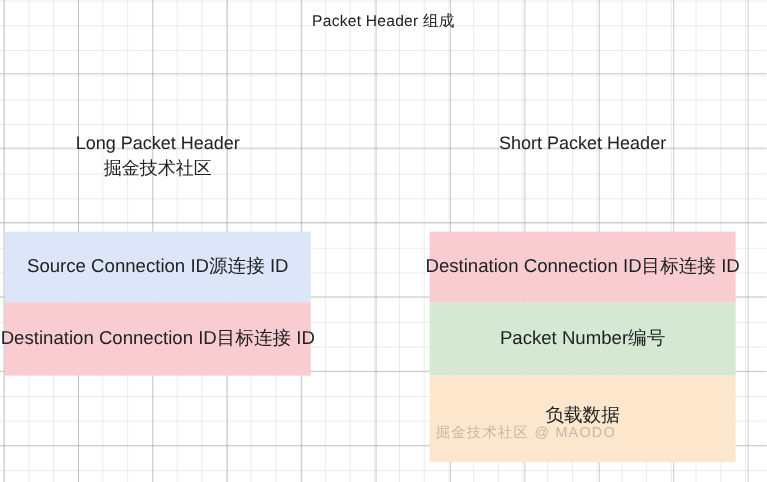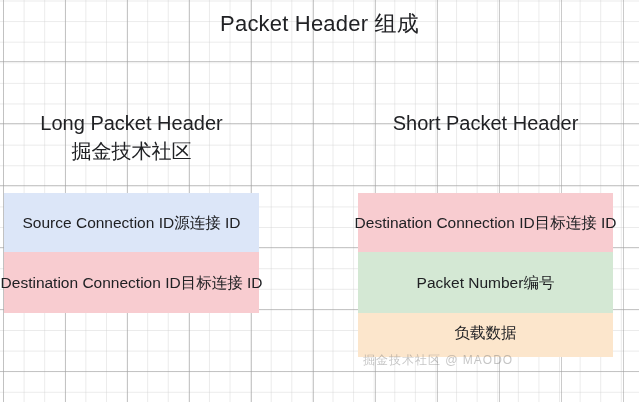--- a/index.html
+++ b/index.html
@@ -33,30 +33,30 @@
       3px 0px,
       0px 0.5px;
   }
 
   .diagram-title {
     position: absolute;
     left: 0;
     top: 9px;
     width: 639px;
     text-align: center;
-    font-size: 22px;
+    font-size: 13px;
     color: #202124;
     letter-spacing: 0.2px;
     white-space: nowrap;
   }
 
   .col-heading {
     position: absolute;
     text-align: center;
-    font-size: 20px;
+    font-size: 15px;
     line-height: 1.38;
     color: #202124;
     white-space: nowrap;
   }
   .col-heading .en { display: block; }
   .col-heading .cn { display: block; }
 
   .heading-left  { left: 4px;   top: 110px; width: 255px; }
   .heading-right { left: 358px; top: 110px; width: 255px; }
 
@@ -74,21 +74,21 @@
     white-space: nowrap;
   }
   .field-box .en { display: block; }
   .field-box .cn { display: block; }
 
   .box-src-cid  { left: 4px;   top: 193px; width: 255px; height: 59px;  background: #dce6f8; }
   .box-dst-cid-l{ left: 4px;   top: 252px; width: 255px; height: 61px;  background: #f8ccd0; }
 
   .box-dst-cid-r{ left: 358px; top: 193px; width: 255px; height: 59px;  background: #f8ccd0; }
   .box-pkt-num  { left: 358px; top: 252px; width: 255px; height: 61px;  background: #d4e8d4; }
-  .box-payload  { left: 358px; top: 313px; width: 255px; height: 44px;  background: #fce6cc; }
+  .box-payload  { left: 358px; top: 313px; width: 255px; height: 72px;  background: #fce6cc; }
 
   .box-payload .cn { margin-bottom: 4px; }
 
   .watermark {
     position: absolute;
     left: 363px;
     top: 352px;
     width: 276px;
     text-align: left;
     font-size: 12px;

